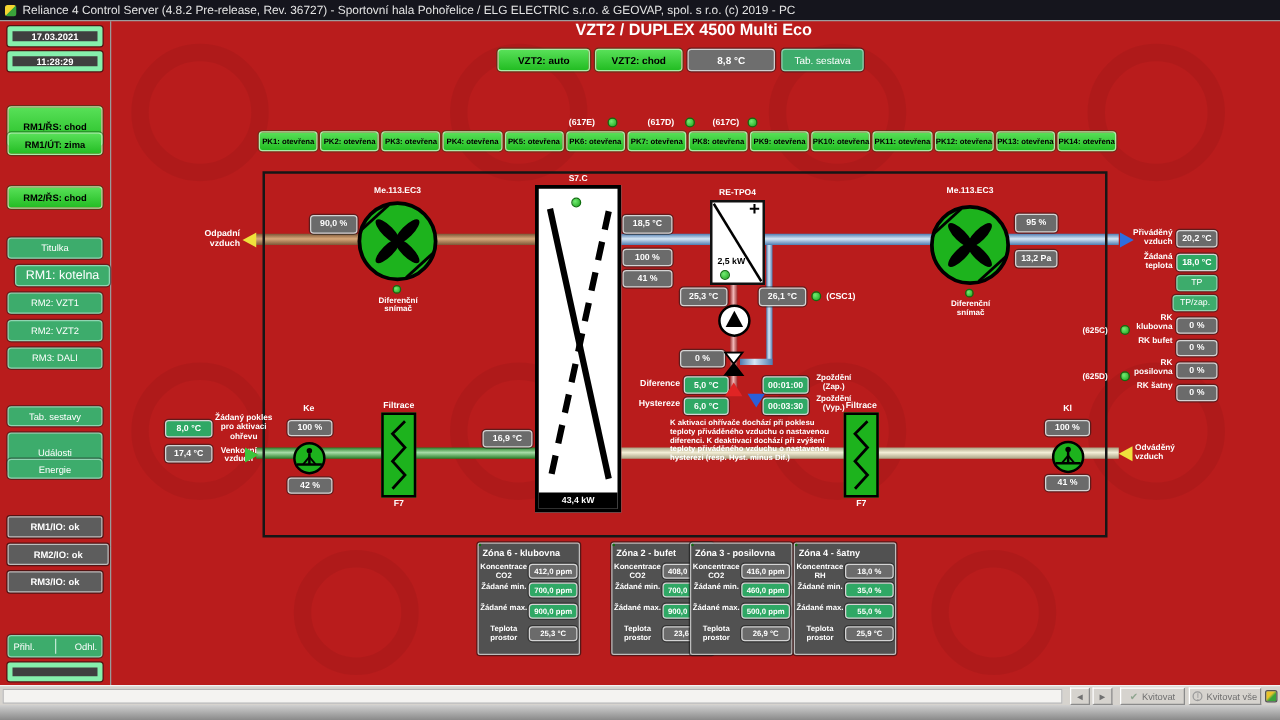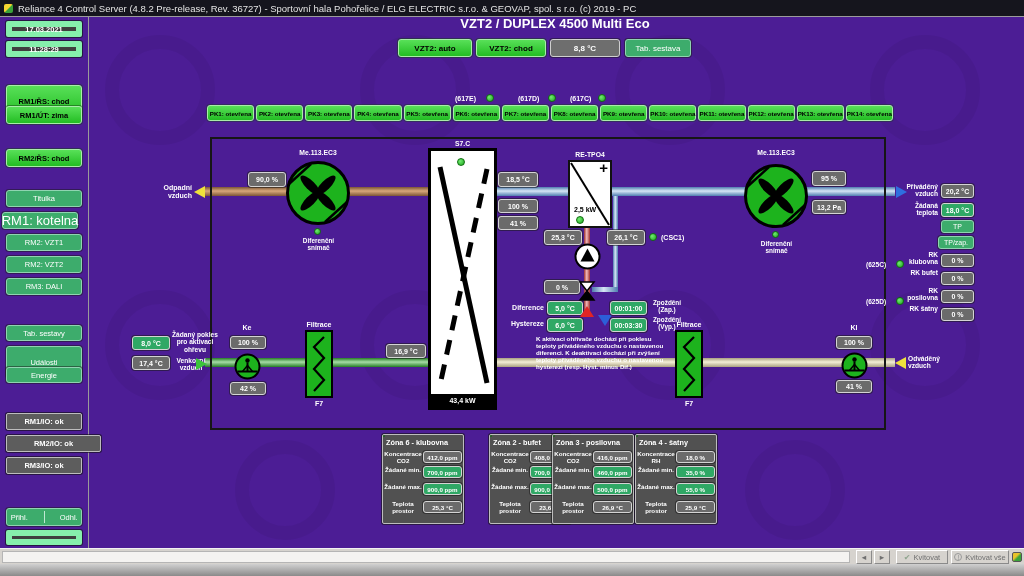--- a/index.html
+++ b/index.html
@@ -1,32 +1,32 @@
 <!DOCTYPE html>
 <html><head>
 <meta charset="utf-8">
 <style>
 *{box-sizing:border-box;margin:0;padding:0}
 body{font-family:"Liberation Sans",sans-serif;background:#222}
-#screen{position:relative;width:1024px;height:576px;background:#4c1d95;overflow:hidden}
+#screen{position:relative;width:1024px;height:576px;background:#b91c1c;overflow:hidden}
 .abs{position:absolute}
 #titlebar{position:absolute;left:0;top:0;width:1024px;height:16px;background:#15151d;color:#e4e4e4;font-size:9.5px;display:flex;align-items:center;gap:5px;padding-left:4px;white-space:nowrap}
 #appicon{width:9px;height:9px;border-radius:2px;background:linear-gradient(135deg,#f5d531 48%,#3aa33a 52%);flex:0 0 auto}
 .topline{position:absolute;left:0;top:16px;width:1024px;height:1px;background:#9c9c9c}
 .wm{position:absolute;border-radius:50%;border:14px solid rgba(0,0,0,.05);pointer-events:none}
 
 .vb{position:absolute;background:#6b6b6b;border:1px solid #d4d4d4;border-radius:3px;box-shadow:0 0 0 1px rgba(25,25,25,.55);color:#fff;font-weight:bold;font-size:7px;display:flex;align-items:center;justify-content:center;white-space:nowrap}
 .vb.gn{background:#2fa865}
 .lb{position:absolute;color:#fff;font-weight:bold;font-size:7px;line-height:1.12}
 .lb.c{text-align:center}
 .lb.r{text-align:right}
 .gbtn{position:absolute;background:linear-gradient(#58e058,#23bd23);border:1px solid #a9eca9;border-radius:3px;box-shadow:0 0 0 1px rgba(20,70,20,.5);color:#000;font-weight:bold;display:flex;align-items:center;justify-content:center;white-space:nowrap;cursor:pointer}
 .tbtn{position:absolute;background:#3dac6c;border:1px solid #8fd4b1;border-radius:3px;box-shadow:0 0 0 1px rgba(25,25,25,.5);color:#fff;font-weight:normal;display:flex;align-items:center;justify-content:center;white-space:nowrap;cursor:pointer}
 .kbtn{position:absolute;background:#6e6e6e;border:1px solid #cfcfcf;border-radius:3px;box-shadow:0 0 0 1px rgba(25,25,25,.5);color:#fff;font-weight:bold;display:flex;align-items:center;justify-content:center;white-space:nowrap;cursor:pointer}
-.dk{position:absolute;background:#3f3f3f;border:6px solid #86efac;border-radius:2px;box-shadow:0 0 0 1px rgba(15,15,15,.6);color:#fff;font-weight:bold;display:flex;align-items:center;justify-content:center;white-space:nowrap}
+.dk{position:absolute;background:#3f3f3f;border:4px solid #86efac;border-radius:2px;box-shadow:0 0 0 1px rgba(15,15,15,.6);color:#fff;font-weight:bold;display:flex;align-items:center;justify-content:center;white-space:nowrap}
 .iobtn{position:absolute;background:#5d5d5d;border:1px solid #bdbdbd;border-radius:2px;box-shadow:0 0 0 1px rgba(15,15,15,.6);color:#fff;font-weight:bold;display:flex;align-items:center;justify-content:center;cursor:pointer}
 .dot{position:absolute;border-radius:50%;background:radial-gradient(circle at 35% 35%,#72ec72,#1da41d);border:1px solid #0e6e0e}
 
 .pipe{position:absolute}
 .pipe.brown{background:linear-gradient(to bottom,#7d5636,#d8a87a 45%,#7d5636)}
 .pipe.blue{background:linear-gradient(to bottom,#4f7cb0,#d6e6f5 45%,#4f7cb0)}
 .pipe.green{background:linear-gradient(to bottom,#267d26,#a6dca6 45%,#267d26)}
 .pipe.cream{background:linear-gradient(to bottom,#a9a081,#f3eed6 45%,#a9a081)}
 .vpipe{position:absolute}
 .vpipe.red{background:linear-gradient(to right,#9c2f2f,#f2b9b9 45%,#9c2f2f)}
@@ -83,31 +83,31 @@
 
   <div class="sep" style="left:88px;top:17px;height:531px"></div>
   <div class="dk" style="left:6px;top:21px;width:76px;height:16px;font-size:7.5px">17.03.2021</div>
   <div class="dk" style="left:6px;top:41px;width:76px;height:16px;font-size:7.5px">11:28:29</div>
 
   <div class="gbtn" style="left:6px;top:85px;width:76px;height:32px;font-size:7.5px">RM1/ŘS: chod</div>
   <div class="gbtn" style="left:6px;top:106px;width:76px;height:18px;font-size:7.5px">RM1/ÚT: zima</div>
   <div class="gbtn" style="left:6px;top:149px;width:76px;height:18px;font-size:7.5px">RM2/ŘS: chod</div>
 
   <div class="tbtn" style="left:6px;top:190px;width:76px;height:17px;font-size:7.5px">Titulka</div>
-  <div class="tbtn" style="left:2px;top:212px;width:76px;height:17px;font-size:13px">RM1: kotelna</div>
+  <div class="tbtn" style="left:12px;top:212px;width:76px;height:17px;font-size:10px">RM1: kotelna</div>
   <div class="tbtn" style="left:6px;top:234px;width:76px;height:17px;font-size:7.5px">RM2: VZT1</div>
   <div class="tbtn" style="left:6px;top:256px;width:76px;height:17px;font-size:7.5px">RM2: VZT2</div>
   <div class="tbtn" style="left:6px;top:278px;width:76px;height:17px;font-size:7.5px">RM3: DALI</div>
 
   <div class="tbtn" style="left:6px;top:325px;width:76px;height:16px;font-size:7.5px">Tab. sestavy</div>
   <div class="tbtn" style="left:6px;top:346px;width:76px;height:32px;font-size:7.5px">Události</div>
   <div class="tbtn" style="left:6px;top:367px;width:76px;height:16px;font-size:7.5px">Energie</div>
 
   <div class="iobtn" style="left:6px;top:413px;width:76px;height:17px;font-size:7.5px">RM1/IO: ok</div>
-  <div class="iobtn" style="left:6px;top:435px;width:95px;height:17px;font-size:7.5px">RM2/IO: ok</div>
+  <div class="iobtn" style="left:6px;top:435px;width:81px;height:17px;font-size:7.5px">RM2/IO: ok</div>
   <div class="iobtn" style="left:6px;top:457px;width:76px;height:17px;font-size:7.5px">RM3/IO: ok</div>
 
   <div class="tbtn" style="left:6px;top:508px;width:76px;height:18px;font-size:7.5px;gap:12px">
     <span style="flex:1;text-align:center">Přihl.</span>
     <span style="width:1px;height:12px;background:#bfe8d3"></span>
     <span style="flex:1;text-align:center">Odhl.</span>
   </div>
   <div class="dk" style="left:6px;top:530px;width:76px;height:15px"></div>
 
   <div class="lb c" style="left:330px;top:17px;width:450px;font-size:13px">VZT2 / DUPLEX 4500 Multi Eco</div>

